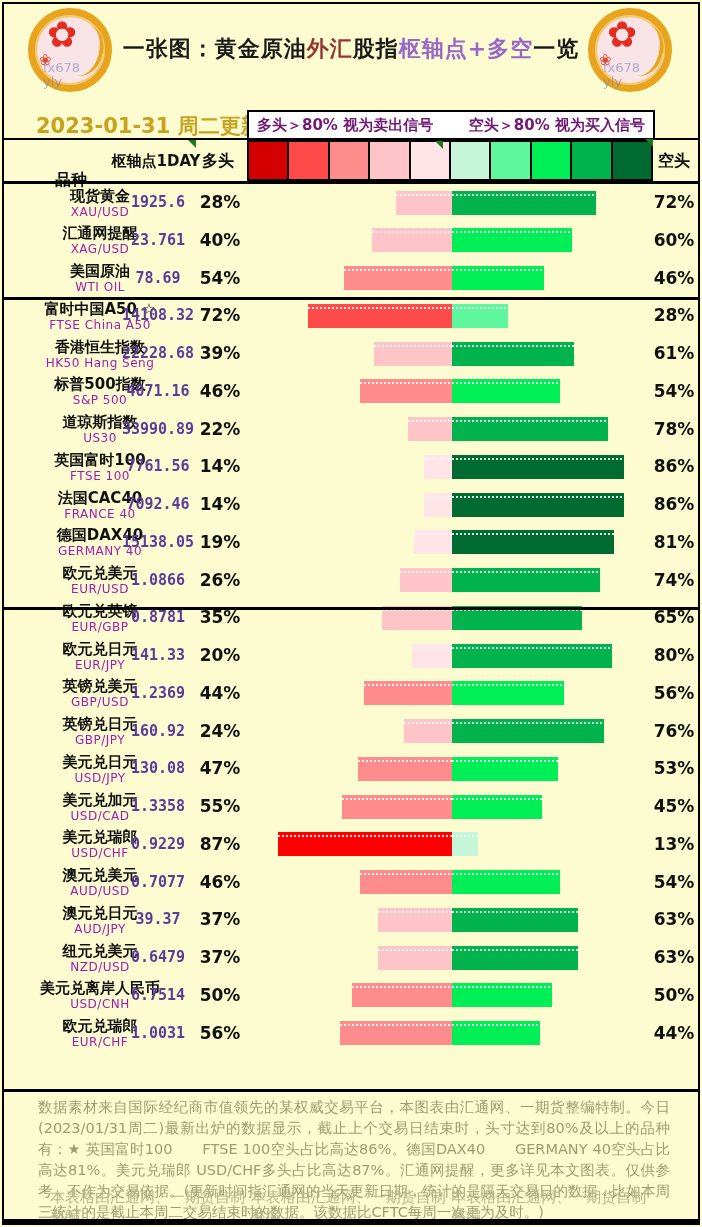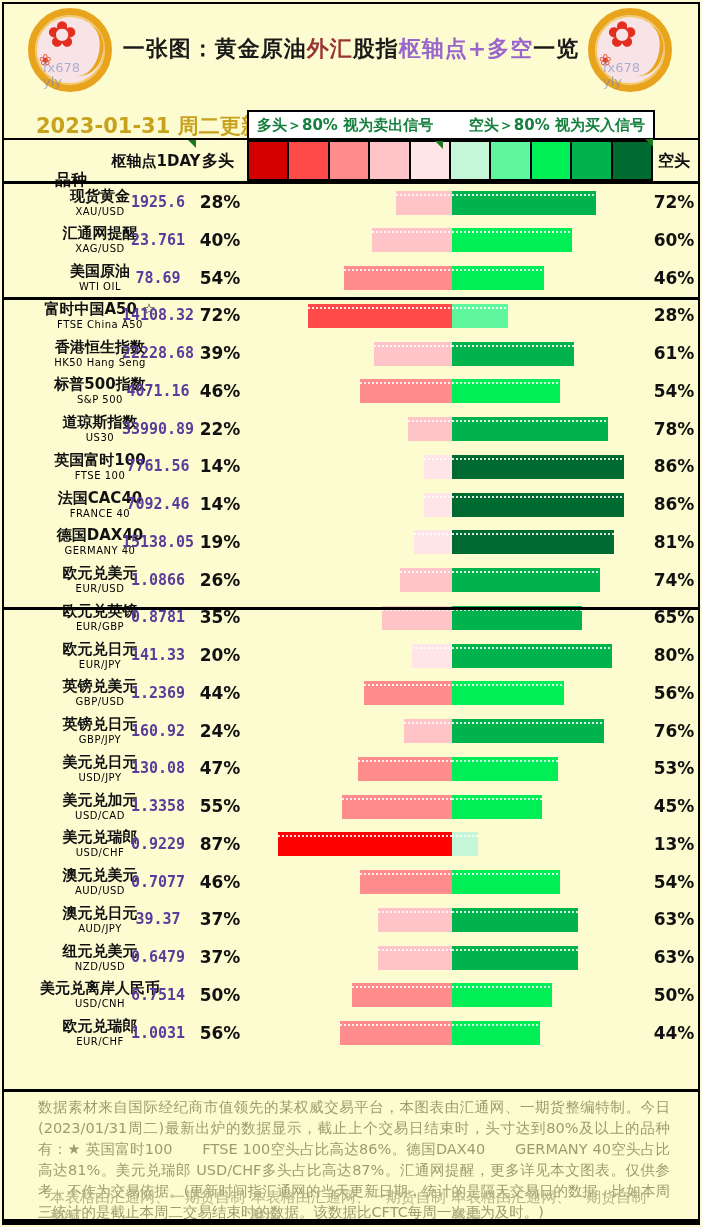--- a/index.html
+++ b/index.html
@@ -10,33 +10,33 @@
   .logo{position:absolute;top:8px;width:84px;height:84px;border-radius:50%;border:7px solid #E8A41C;background:#F8E4E6;box-sizing:border-box;box-shadow:inset 0 0 0 2px #F3C96A;}
   .logo .flower{position:absolute;left:12px;top:2px;font-size:36px;color:#E52D1F;line-height:1;}
   .logo .bud{position:absolute;left:4px;top:38px;font-size:15px;color:#E0492E;line-height:1;}
   .logo .branch{position:absolute;left:34px;top:10px;width:30px;height:52px;border-right:4px solid #E8A41C;border-radius:0 60% 60% 0/0 50% 50% 0;transform:rotate(14deg);}
   .logo .wm{position:absolute;left:8px;top:46px;font-size:13px;color:rgba(110,130,190,.55);line-height:1.1;white-space:pre;}
   
   #title{position:absolute;left:112px;top:34px;width:478px;text-align:center;font-size:22px;font-weight:bold;letter-spacing:1px;white-space:nowrap;}
   
   #date{position:absolute;left:36px;top:112px;font-size:21px;font-weight:bold;color:#C8A21E;}
   
-  #legend{position:absolute;left:247px;top:110px;width:408px;height:30px;background:#fff;border:2px solid #000;box-sizing:border-box;display:flex;justify-content:space-between;align-items:center;padding:0 8px;font-size:15px;font-weight:bold;color:#15803d;white-space:nowrap;z-index:5;}
+  #legend{position:absolute;left:247px;top:110px;width:408px;height:30px;background:#fff;border:2px solid #000;box-sizing:border-box;display:flex;justify-content:space-between;align-items:center;padding:0 8px;font-size:15px;font-weight:bold;color:#701a75;white-space:nowrap;z-index:5;}
   
   .hline{position:absolute;left:2px;right:2px;background:#000;z-index:4;}
   .col-label{position:absolute;font-size:16px;font-weight:bold;color:#111;text-align:center;line-height:44px;height:44px;top:139px;}
   #scale{position:absolute;left:247px;top:140px;width:406px;height:41px;background:#000;display:flex;gap:2px;padding:2px;box-sizing:border-box;z-index:5;}
   #scale .sw{flex:1;}
   .tri{position:absolute;width:0;height:0;border-left:8px solid transparent;border-top:8px solid #1B7A1B;z-index:6;}
   
   #tbody{position:absolute;left:2px;top:184px;width:698px;}
   .row{position:relative;height:37.75px;}
   .name-block{position:absolute;left:6px;top:1px;width:184px;height:36px;display:flex;flex-direction:column;justify-content:center;text-align:center;}
   .name{font-size:15px;font-weight:bold;color:#111;line-height:17px;white-space:nowrap;}
-  .code{font-size:10px;color:#000000;line-height:14px;letter-spacing:.5px;}
+  .code{font-size:12px;color:#a21caf;line-height:14px;letter-spacing:.5px;}
   .pivot{position:absolute;left:110px;top:0;width:92px;height:37px;line-height:37px;text-align:center;font-family:"DejaVu Sans Mono",monospace;font-size:15px;font-weight:bold;color:#5B3C9C;}
   .bull,.bear{position:absolute;top:0;height:37px;line-height:37px;text-align:center;font-size:17px;font-weight:600;color:#111;}
   .bull{left:194px;width:48px;}
   .bear{left:646px;width:52px;}
   .barcell{position:absolute;left:238px;top:6.5px;width:402px;height:24px;}
   .bar{position:absolute;top:0;height:24px;background-image:repeating-linear-gradient(90deg,rgba(255,255,255,.85) 0 2px,rgba(255,255,255,0) 2px 4px);background-size:100% 2px;background-position:0 3px;background-repeat:no-repeat;}
   .bar-green{left:212px;}
   
   #footer-text{position:absolute;left:38px;top:1097px;width:632px;font-size:14.5px;line-height:21px;color:#9C9C70;text-align:justify;}
   #watermarks{position:absolute;left:2px;right:2px;top:1188px;display:flex;justify-content:space-between;padding:0 48px;font-size:15px;color:#B5B589;}

